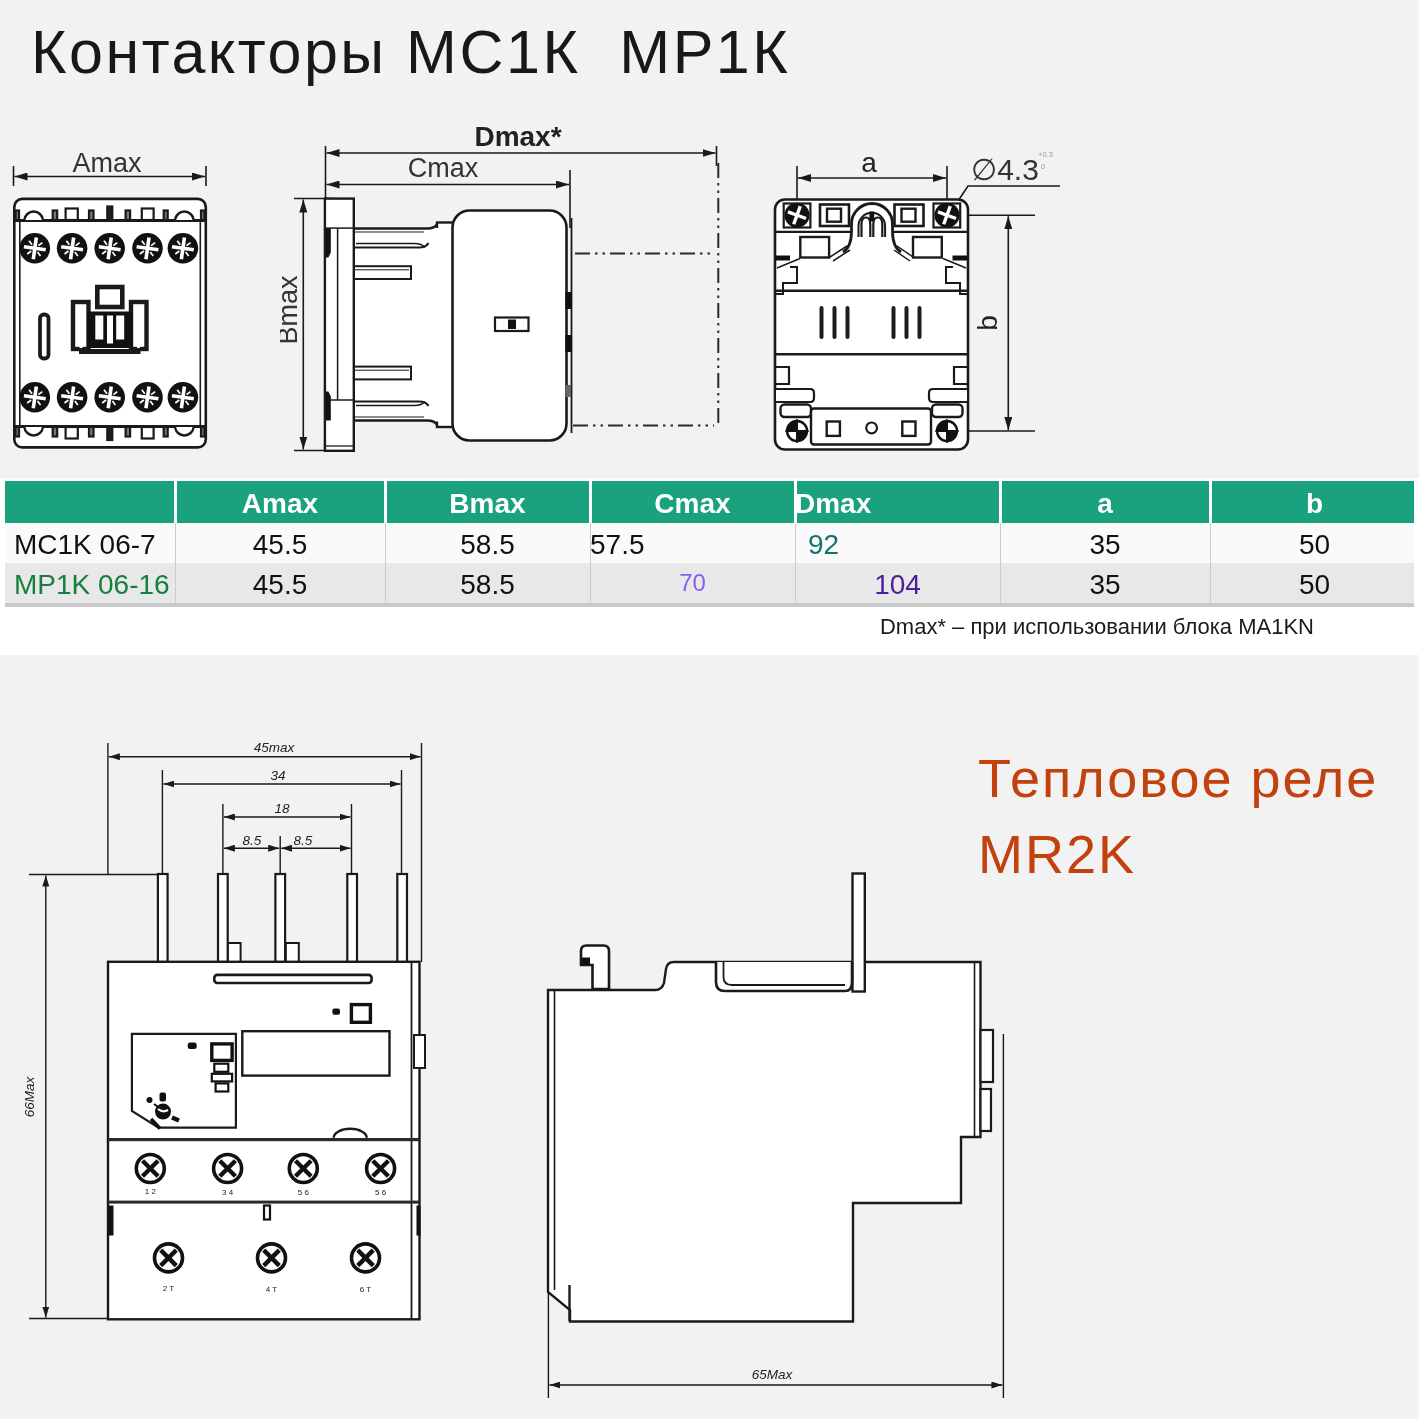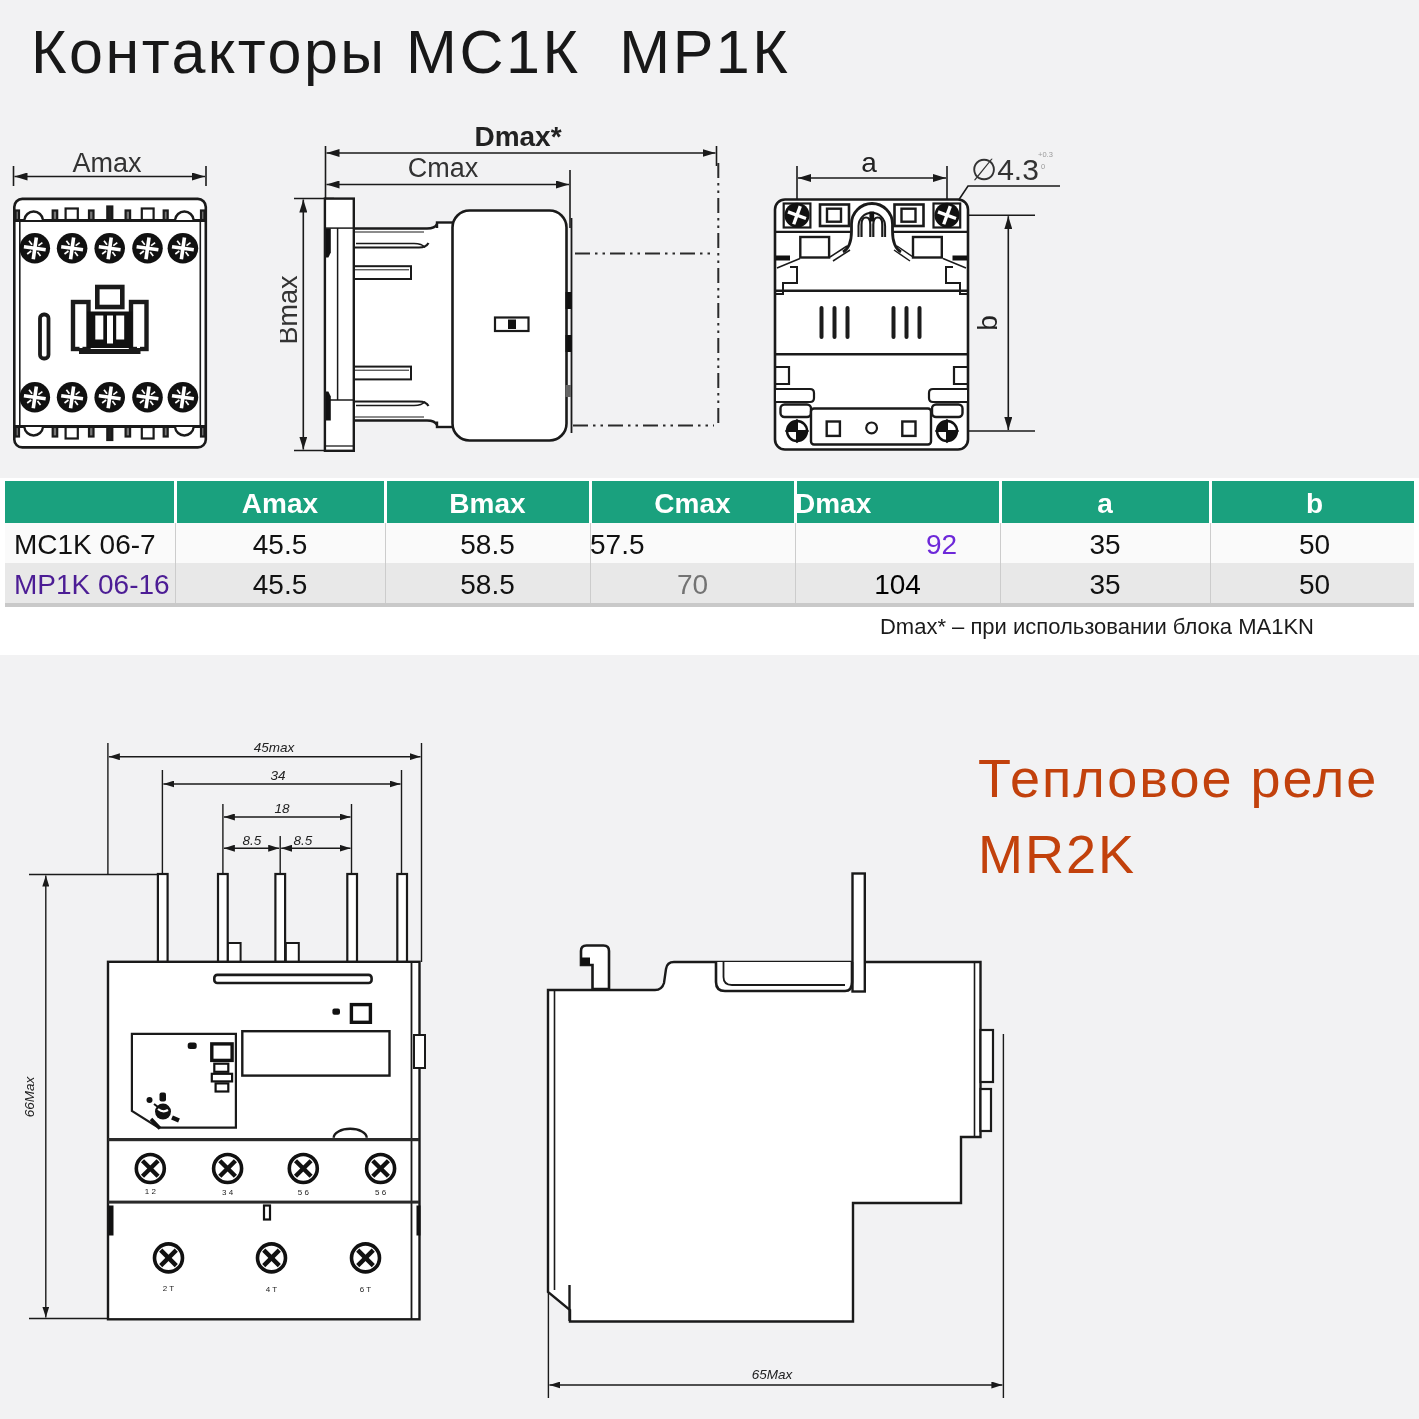--- a/index.html
+++ b/index.html
@@ -341,29 +341,29 @@
 <div class="abs" style="left:385px;top:488px;width:205px;text-align:center;font-size:28px;font-weight:bold;color:#ffffff">Bmax</div>
 <div class="abs" style="left:590px;top:488px;width:205px;text-align:center;font-size:28px;font-weight:bold;color:#ffffff">Cmax</div>
 <div class="abs" style="left:795px;top:488px;width:205px;text-align:left;font-size:28px;font-weight:bold;color:#ffffff">Dmax</div>
 <div class="abs" style="left:1000px;top:488px;width:210px;text-align:center;font-size:28px;font-weight:bold;color:#ffffff">a</div>
 <div class="abs" style="left:1210px;top:488px;width:209px;text-align:center;font-size:28px;font-weight:bold;color:#ffffff">b</div>
 
 <div class="abs" style="left:14px;top:529px;font-size:28px;color:#111">MC1K 06-7</div>
 <div class="abs" style="left:175px;top:529px;width:210px;text-align:center;font-size:28px;color:#111">45.5</div>
 <div class="abs" style="left:385px;top:529px;width:205px;text-align:center;font-size:28px;color:#111">58.5</div>
 <div class="abs" style="left:590px;top:529px;width:205px;font-size:28px;color:#111">57.5</div>
-<div class="abs" style="left:839px;top:529px;width:205px;text-align:center;font-size:28px;color:#6d28d9">92</div>
+<div class="abs" style="left:808px;top:529px;width:205px;text-align:left;font-size:28px;color:#0f766e">92</div>
 <div class="abs" style="left:1000px;top:529px;width:210px;text-align:center;font-size:28px;color:#111">35</div>
 <div class="abs" style="left:1210px;top:529px;width:209px;text-align:center;font-size:28px;color:#111">50</div>
 
-<div class="abs" style="left:14px;top:569px;font-size:28px;color:#4c1d95">MP1K 06-16</div>
+<div class="abs" style="left:14px;top:569px;font-size:28px;color:#15803d">MP1K 06-16</div>
 <div class="abs" style="left:175px;top:569px;width:210px;text-align:center;font-size:28px;color:#111">45.5</div>
 <div class="abs" style="left:385px;top:569px;width:205px;text-align:center;font-size:28px;color:#111">58.5</div>
-<div class="abs" style="left:590px;top:569px;width:205px;text-align:center;font-size:28px;color:#737373">70</div>
-<div class="abs" style="left:795px;top:569px;width:205px;text-align:center;font-size:28px;color:#000000">104</div>
+<div class="abs" style="left:590px;top:569px;width:205px;text-align:center;font-size:24px;color:#8b5cf6">70</div>
+<div class="abs" style="left:795px;top:569px;width:205px;text-align:center;font-size:28px;color:#4c1d95">104</div>
 <div class="abs" style="left:1000px;top:569px;width:210px;text-align:center;font-size:28px;color:#111">35</div>
 <div class="abs" style="left:1210px;top:569px;width:209px;text-align:center;font-size:28px;color:#111">50</div>
 
 <div class="abs" style="left:0;top:614px;width:1314px;text-align:right;font-size:22px;color:#1a1a1a">Dmax* – при использовании блока MA1KN</div>
 
 <div class="abs" style="left:978px;top:740px;font-size:54px;line-height:76px;color:#c2410c;letter-spacing:2px">Тепловое реле<br>MR2K</div>
 
 <svg class="abs" style="left:20px;top:730px" width="420" height="600" viewBox="20 730 420 600">
 <defs>
 <marker id="arL4" markerWidth="12" markerHeight="7" refX="1" refY="3.5" orient="auto" markerUnits="userSpaceOnUse">

